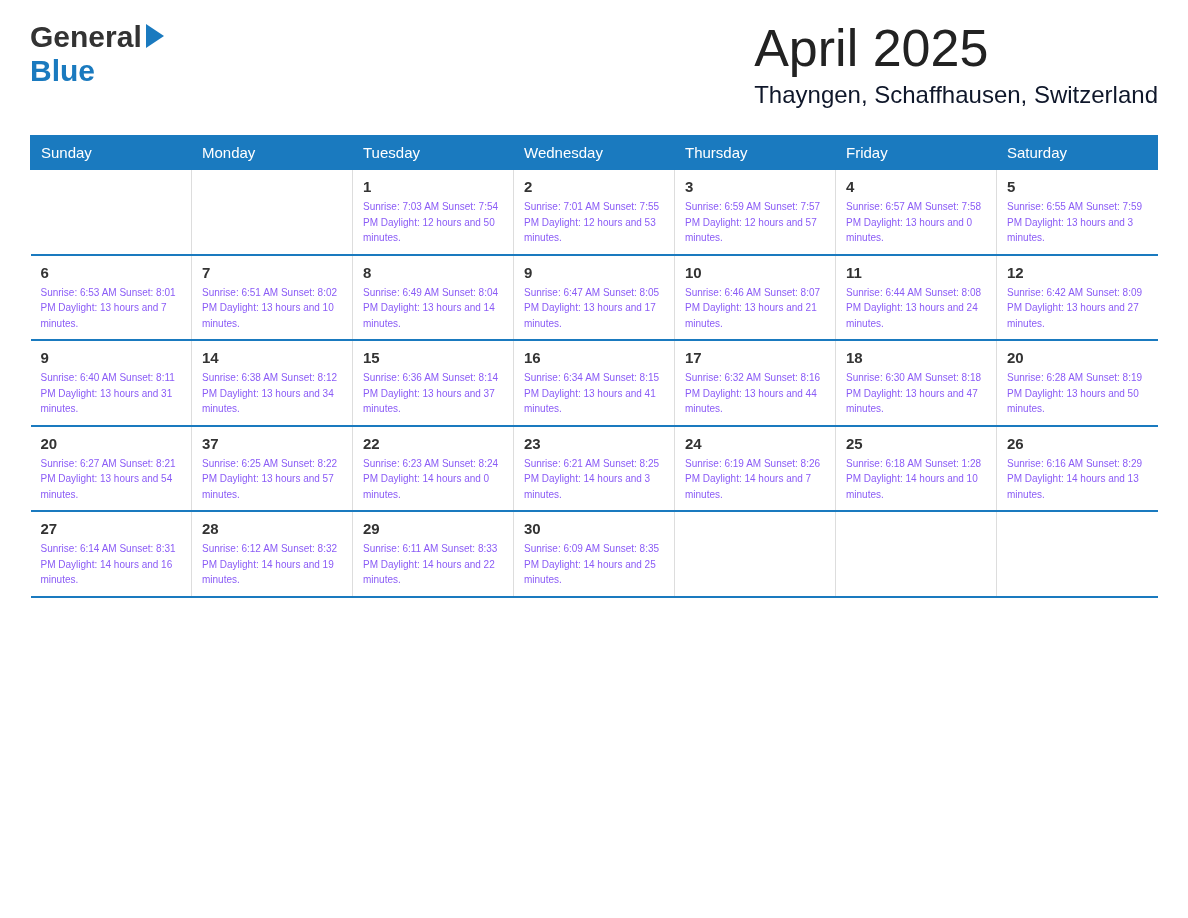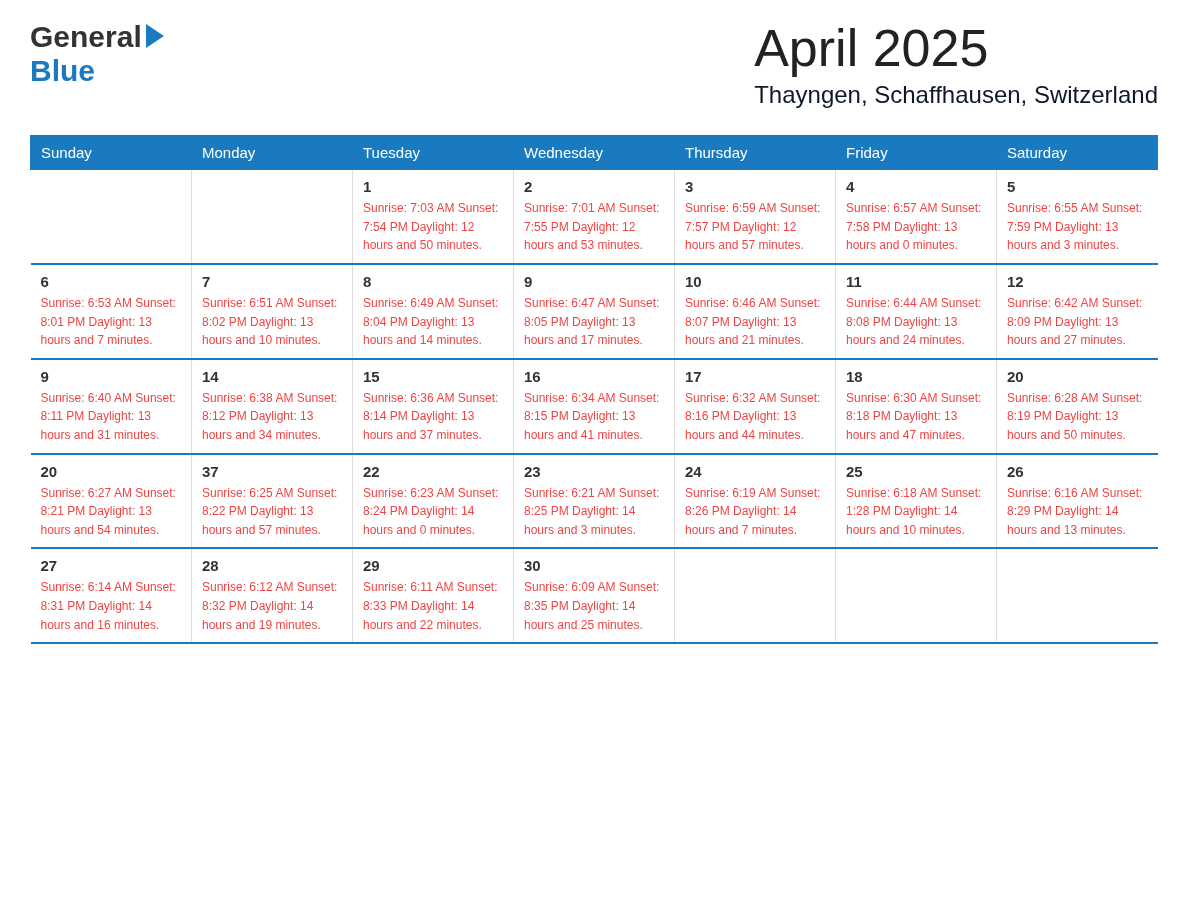--- a/index.html
+++ b/index.html
@@ -60,23 +60,23 @@
     tbody td:last-child {
       border-right: none;
     }
     .day-number {
       font-size: 15px;
       font-weight: bold;
       margin-bottom: 4px;
       display: block;
     }
     .day-info {
-      font-size: 12px;
+      font-size: 10px;
       line-height: 1.55;
-      color: #ef4444;
+      color: #8b5cf6;
     }
     .logo-wrapper {
       display: flex;
       flex-direction: column;
     }
     .logo-top {
       display: flex;
       align-items: center;
     }
     .logo-general {

